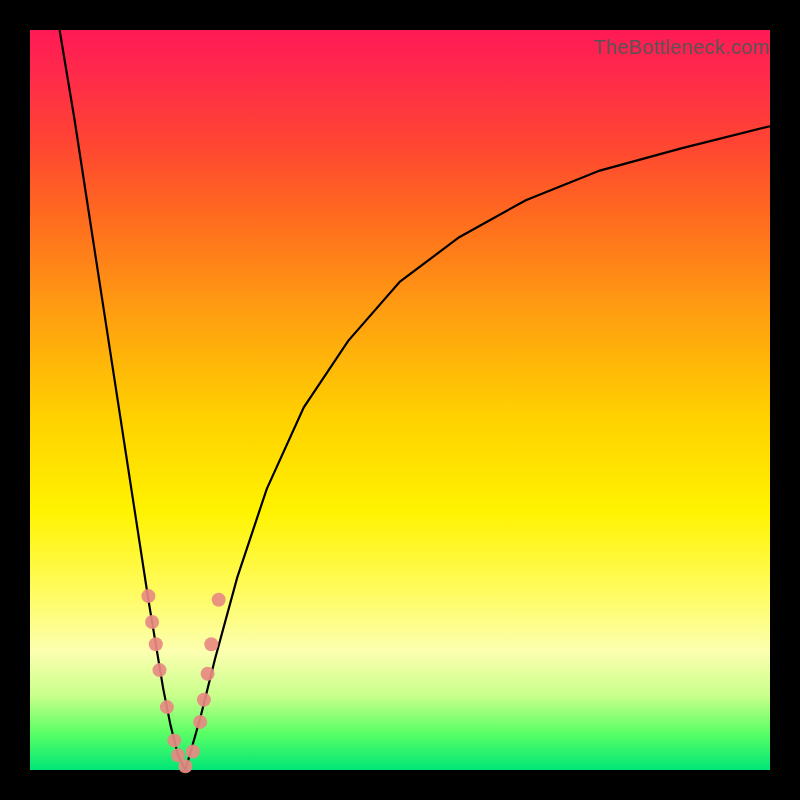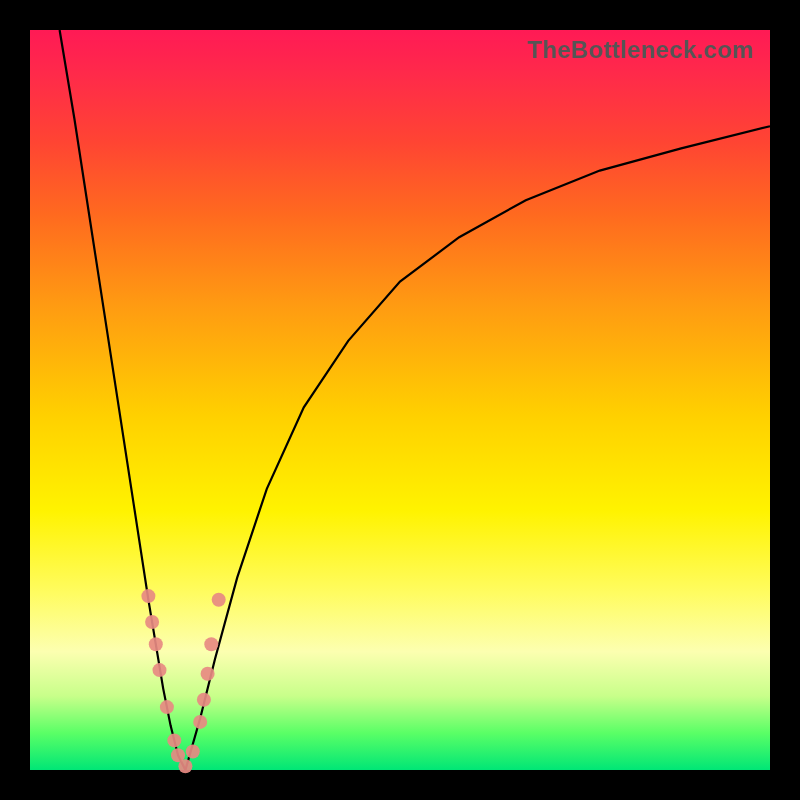--- a/index.html
+++ b/index.html
@@ -35,24 +35,24 @@
       #fffc60 76%,
       #fcffb0 84%,
       #c8ff8a 90%,
       #5aff66 95%,
       #00e676 100%
     );
   }
   .watermark {
     position: absolute;
     top: 6px;
-    right: 16px;
+    right: 0;
     color: #555;
-    font-size: 24px;
-    font-weight: 700;
+    font-size: 20px;
+    font-weight: 400;
     letter-spacing: 0.3px;
     user-select: none;
   }
   svg.curve {
     position: absolute;
     left: 0;
     top: 0;
     width: 740px;
     height: 740px;
     overflow: visible;

